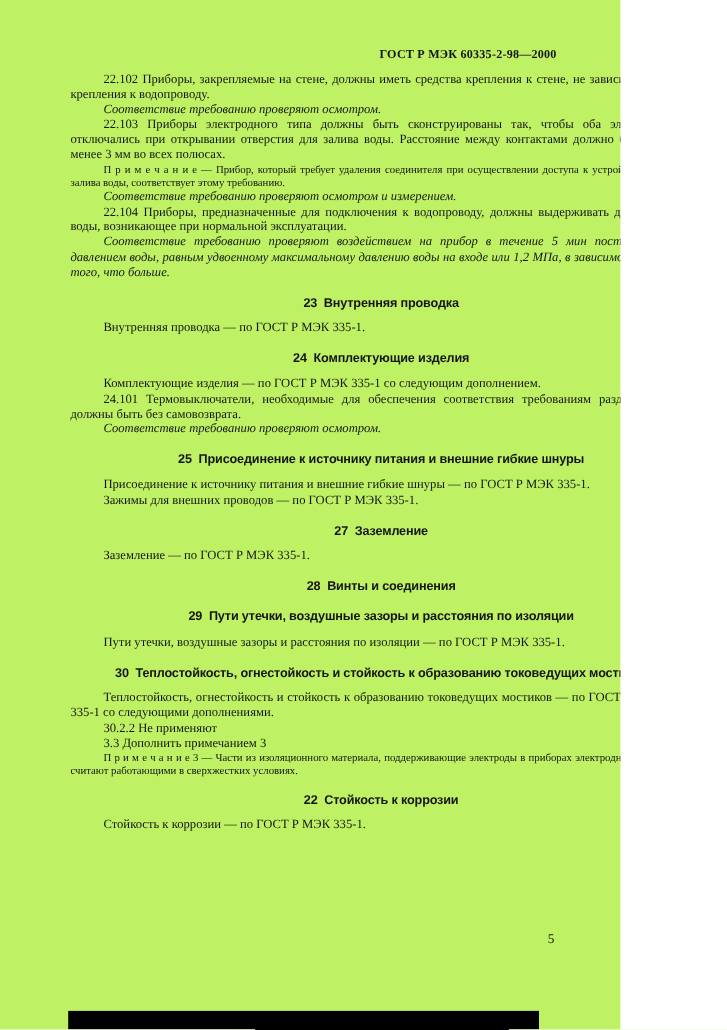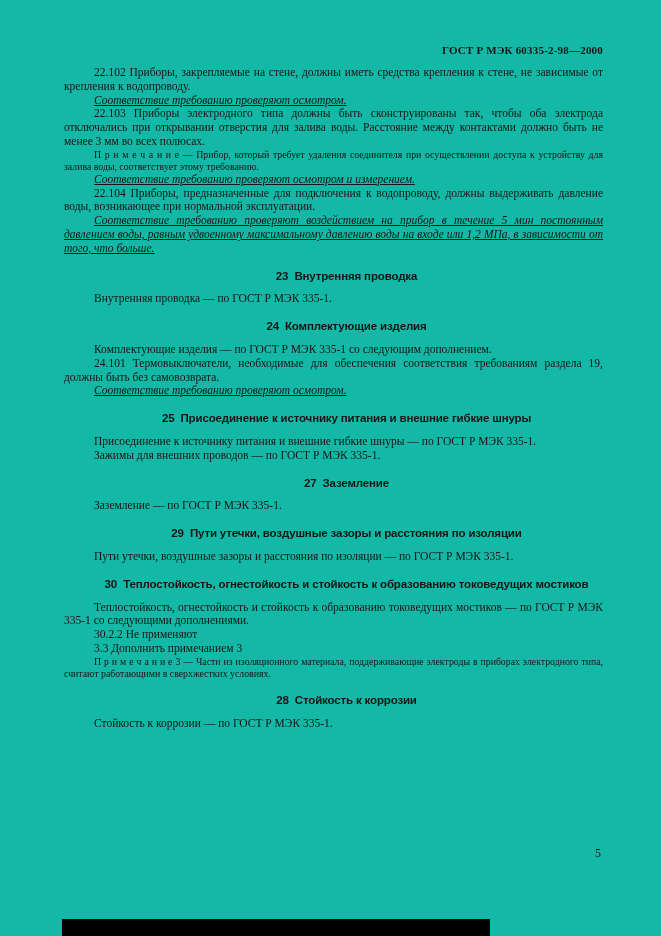--- a/index.html
+++ b/index.html
@@ -1,21 +1,21 @@
 <!DOCTYPE html>
 <html><head>
 <meta charset="utf-8">
 <style>
   * { margin: 0; padding: 0; box-sizing: border-box; }
   html, body { background: #ffffff; }
   .page {
     position: relative;
-    width: 661px;
+    width: 564px;
     height: 936px;
-    background: #14b8a6;
+    background: #bef264;
     font-family: "Liberation Serif", serif;
     color: #151515;
     overflow: hidden;
   }
   .running-header {
     position: absolute;
     top: 44px;
     right: 58px;
     font-size: 11px;
     font-weight: bold;
@@ -29,21 +29,20 @@
     width: 539px;
   }
   .p {
     font-size: 11.5px;
     line-height: 13.8px;
     text-align: justify;
     text-indent: 30px;
   }
   .em {
     font-style: italic;
-    text-decoration: underline;
   }
   .note {
     font-size: 9.8px;
     line-height: 12px;
     text-align: justify;
     text-indent: 30px;
   }
   .h {
     font-family: "Liberation Sans", sans-serif;
     font-weight: bold;
@@ -95,31 +94,32 @@
     <div class="p em">Соответствие требованию проверяют осмотром.</div>
 
     <div class="h">25  Присоединение к источнику питания и внешние гибкие шнуры</div>
     <div class="p">Присоединение к источнику питания и внешние гибкие шнуры — по ГОСТ Р МЭК 335-1.</div>
 
     <div class="p">Зажимы для внешних проводов — по ГОСТ Р МЭК 335-1.</div>
 
     <div class="h">27  Заземление</div>
     <div class="p">Заземление — по ГОСТ Р МЭК 335-1.</div>
 
+    <div class="h">28  Винты и соединения</div>
 
     <div class="h">29  Пути утечки, воздушные зазоры и расстояния по изоляции</div>
     <div class="p">Пути утечки, воздушные зазоры и расстояния по изоляции — по ГОСТ Р МЭК 335-1.</div>
 
     <div class="h">30  Теплостойкость, огнестойкость и стойкость к образованию токоведущих мостиков</div>
     <div class="p">Теплостойкость, огнестойкость и стойкость к образованию токоведущих мостиков — по ГОСТ Р МЭК 335-1 со следующими дополнениями.</div>
     <div class="p">30.2.2 Не применяют</div>
     <div class="p">3.3 Дополнить примечанием 3</div>
     <div class="note">П р и м е ч а н и е 3 — Части из изоляционного материала, поддерживающие электроды в приборах электродного типа, считают работающими в сверхжестких условиях.</div>
 
-    <div class="h">28  Стойкость к коррозии</div>
+    <div class="h">22  Стойкость к коррозии</div>
     <div class="p">Стойкость к коррозии — по ГОСТ Р МЭК 335-1.</div>
   </div>
 
   <div class="page-number">5</div>
 
   <div class="scan-bar"></div>
 
 </div>
 
 </body></html>

